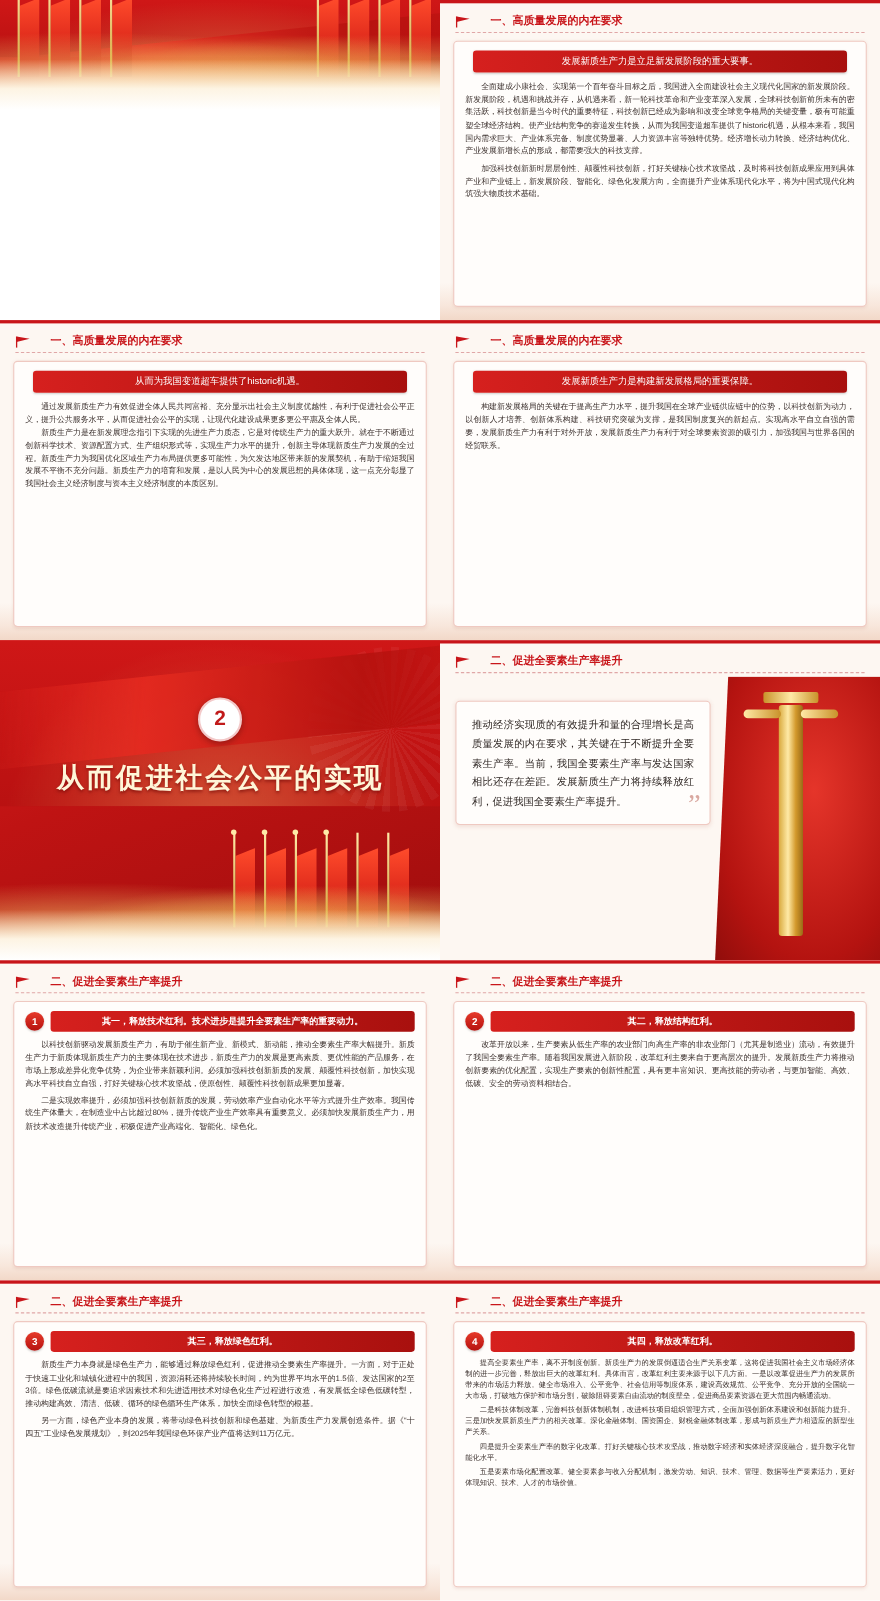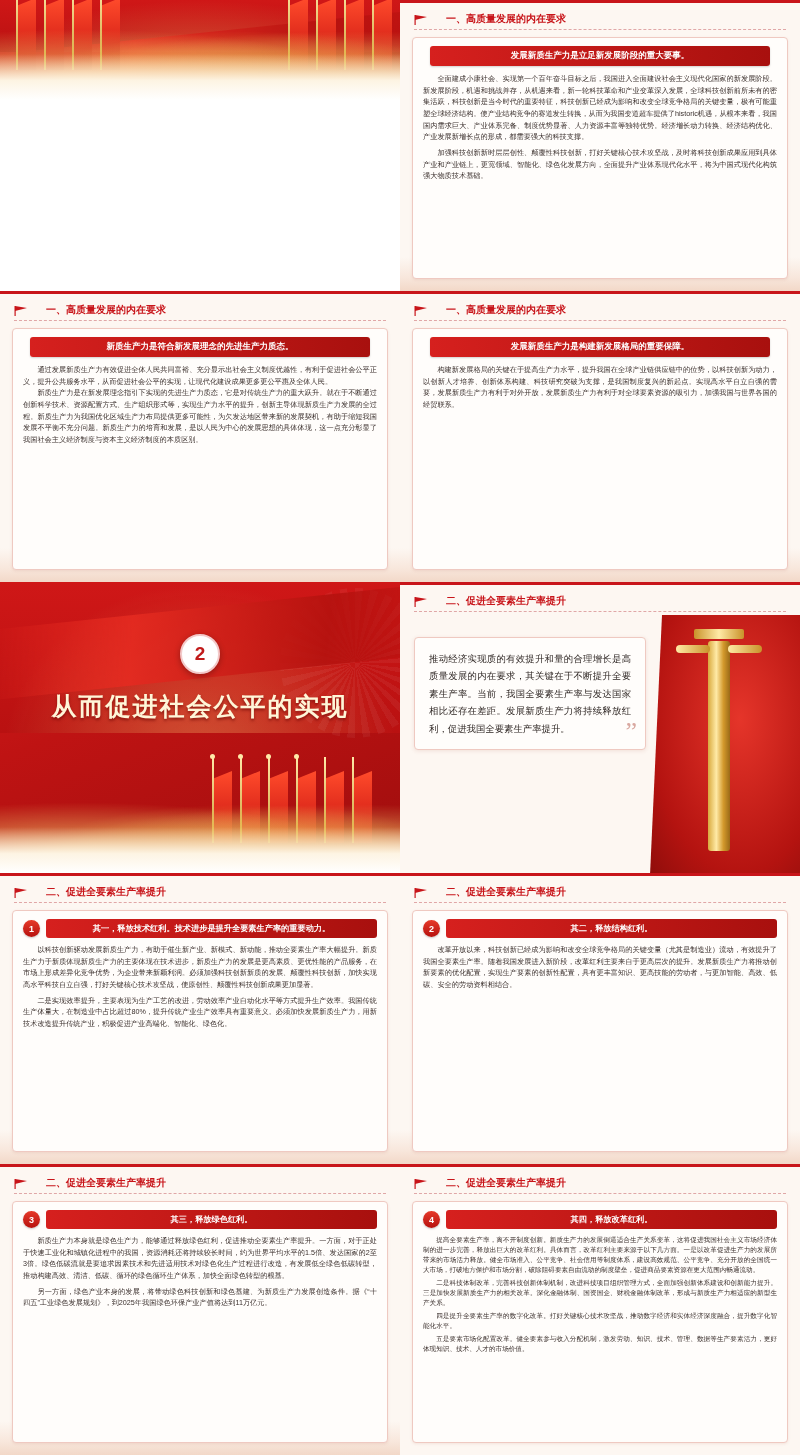--- a/index.html
+++ b/index.html
@@ -119,21 +119,21 @@
     background: #fffdfb;
     border: 1px solid #efc9c1;
     border-radius: 4px;
     box-shadow: 0 1px 3px rgba(160,60,40,.10);
     padding: 8px 10px;
     overflow: hidden;
   }
   .banner {
     display: block; margin: 0 auto 7px auto;
     background: linear-gradient(90deg, #d6201e, #a8100e);
-    color: #fff; font-size: 8.5px; font-weight: bold;
+    color: #fff; font-size: 8.5px; font-weight: normal;
     padding: 4px 10px; border-radius: 3px;
     text-align: center; max-width: 96%;
     box-shadow: 0 1px 2px rgba(0,0,0,.18);
   }
   .body-text {
     font-size: 7.2px; line-height: 1.62; color: #3a2f2c;
     text-align: justify; text-indent: 2em;
   }
   .body-text.no-indent { text-indent: 0; }
   .numbered-head {
@@ -248,36 +248,36 @@
       <svg class="head-icon" viewBox="0 0 14 12">
         <path d="M1 1 L13 3 L1 6 Z" fill="#c8151a"></path>
           <rect x="0.5" y="1" width="1.2" height="10" fill="#c8151a"></rect>
       </svg>
       <div class="head-title">一、高质量发展的内在要求</div>
     </div>
     <div class="head-rule"></div>
     <div class="card">
       <div class="banner">发展新质生产力是立足新发展阶段的重大要事。</div>
       <p class="body-text">全面建成小康社会、实现第一个百年奋斗目标之后，我国进入全面建设社会主义现代化国家的新发展阶段。新发展阶段，机遇和挑战并存，从机遇来看，新一轮科技革命和产业变革深入发展，全球科技创新前所未有的密集活跃，科技创新是当今时代的重要特征，科技创新已经成为影响和改变全球竞争格局的关键变量，极有可能重塑全球经济结构。使产业结构竞争的赛道发生转换，从而为我国变道超车提供了historic机遇，从根本来看，我国国内需求巨大、产业体系完备、制度优势显著、人力资源丰富等独特优势。经济增长动力转换、经济结构优化、产业发展新增长点的形成，都需要强大的科技支撑。</p>
-      <p class="body-text" style="margin-top:4px">加强科技创新新时层层创性、颠覆性科技创新，打好关键核心技术攻坚战，及时将科技创新成果应用到具体产业和产业链上，更宽领域、智能化、绿色化发展方向，全面提升产业体系现代化水平，将为中国式现代化构筑强大物质技术基础。</p>
+      <p class="body-text" style="margin-top:4px">加强科技创新新时层层创性、颠覆性科技创新，打好关键核心技术攻坚战，及时将科技创新成果应用到具体产业和产业链上，新发展阶段、智能化、绿色化发展方向，全面提升产业体系现代化水平，将为中国式现代化构筑强大物质技术基础。</p>
     </div>
   </div>
 
   <div class="slide content-slide">
     <div class="bgbot"></div>
     <div class="slide-head">
       <svg class="head-icon" viewBox="0 0 14 12">
         <path d="M1 1 L13 3 L1 6 Z" fill="#c8151a"></path>
           <rect x="0.5" y="1" width="1.2" height="10" fill="#c8151a"></rect>
       </svg>
       <div class="head-title">一、高质量发展的内在要求</div>
     </div>
     <div class="head-rule"></div>
     <div class="card">
-      <div class="banner">新质生产力是符合新发展理念的先进生产力质态。</div>
+      <div class="banner">从而为我国变道超车提供了historic机遇。</div>
       <p class="body-text" style="margin-top:4px">通过发展新质生产力有效促进全体人民共同富裕、充分显示出社会主义制度优越性，有利于促进社会公平正义，提升公共服务水平，从而促进社会公平的实现，让现代化建设成果更多更公平惠及全体人民。</p>
       <p class="body-text">新质生产力是在新发展理念指引下实现的先进生产力质态，它是对传统生产力的重大跃升。就在于不断通过创新科学技术、资源配置方式、生产组织形式等，实现生产力水平的提升，创新主导体现新质生产力发展的全过程。新质生产力为我国优化区域生产力布局提供更多可能性，为欠发达地区带来新的发展契机，有助于缩短我国发展不平衡不充分问题。新质生产力的培育和发展，是以人民为中心的发展思想的具体体现，这一点充分彰显了我国社会主义经济制度与资本主义经济制度的本质区别。</p>
     </div>
   </div>
 
   <div class="slide content-slide">
     <div class="bgbot"></div>
     <div class="slide-head">
       <svg class="head-icon" viewBox="0 0 14 12">
         <path d="M1 1 L13 3 L1 6 Z" fill="#c8151a"></path>
@@ -352,40 +352,40 @@
       </svg>
       <div class="head-title">二、促进全要素生产率提升</div>
     </div>
     <div class="head-rule"></div>
     <div class="card">
       <div class="numbered-head">
         <div class="num-circle">1</div>
         <div class="num-banner">其一，释放技术红利。技术进步是提升全要素生产率的重要动力。</div>
       </div>
       <p class="body-text">以科技创新驱动发展新质生产力，有助于催生新产业、新模式、新动能，推动全要素生产率大幅提升。新质生产力于新质体现新质生产力的主要体现在技术进步，新质生产力的发展是更高素质、更优性能的产品服务，在市场上形成差异化竞争优势，为企业带来新颖利润。必须加强科技创新新质的发展、颠覆性科技创新，加快实现高水平科技自立自强，打好关键核心技术攻坚战，使原创性、颠覆性科技创新成果更加显著。</p>
-      <p class="body-text" style="margin-top:4px">二是实现效率提升，主要表现为生产工艺的改进，劳动效率产业自动化水平等方式提升生产效率。我国传统生产体量大，在制造业中占比超过80%，提升传统产业生产效率具有重要意义。必须加快发展新质生产力，用新技术改造提升传统产业，积极促进产业高端化、智能化、绿色化。</p>
+      <p class="body-text" style="margin-top:4px">二是实现效率提升，必须加强科技创新新质的发展，劳动效率产业自动化水平等方式提升生产效率。我国传统生产体量大，在制造业中占比超过80%，提升传统产业生产效率具有重要意义。必须加快发展新质生产力，用新技术改造提升传统产业，积极促进产业高端化、智能化、绿色化。</p>
     </div>
   </div>
 
   <div class="slide content-slide">
     <div class="bgbot"></div>
     <div class="slide-head">
       <svg class="head-icon" viewBox="0 0 14 12">
         <path d="M1 1 L13 3 L1 6 Z" fill="#c8151a"></path>
           <rect x="0.5" y="1" width="1.2" height="10" fill="#c8151a"></rect>
       </svg>
       <div class="head-title">二、促进全要素生产率提升</div>
     </div>
     <div class="head-rule"></div>
     <div class="card">
       <div class="numbered-head">
         <div class="num-circle">2</div>
         <div class="num-banner">其二，释放结构红利。</div>
       </div>
-      <p class="body-text">改革开放以来，科技创新已经成为影响和改变全球竞争格局的关键变量（尤其是制造业）流动，有效提升了我国全要素生产率。随着我国发展进入新阶段，改革红利主要来自于更高层次的提升。发展新质生产力将推动创新要素的优化配置，实现生产要素的创新性配置，具有更丰富知识、更高技能的劳动者，与更加智能、高效、低碳、安全的劳动资料相结合。</p>
+      <p class="body-text">改革开放以来，生产要素从低生产率的农业部门向高生产率的非农业部门（尤其是制造业）流动，有效提升了我国全要素生产率。随着我国发展进入新阶段，改革红利主要来自于更高层次的提升。发展新质生产力将推动创新要素的优化配置，实现生产要素的创新性配置，具有更丰富知识、更高技能的劳动者，与更加智能、高效、低碳、安全的劳动资料相结合。</p>
     </div>
   </div>
 
   <div class="slide content-slide">
     <div class="bgbot"></div>
     <div class="slide-head">
       <svg class="head-icon" viewBox="0 0 14 12">
         <path d="M1 1 L13 3 L1 6 Z" fill="#c8151a"></path>
           <rect x="0.5" y="1" width="1.2" height="10" fill="#c8151a"></rect>
       </svg>

